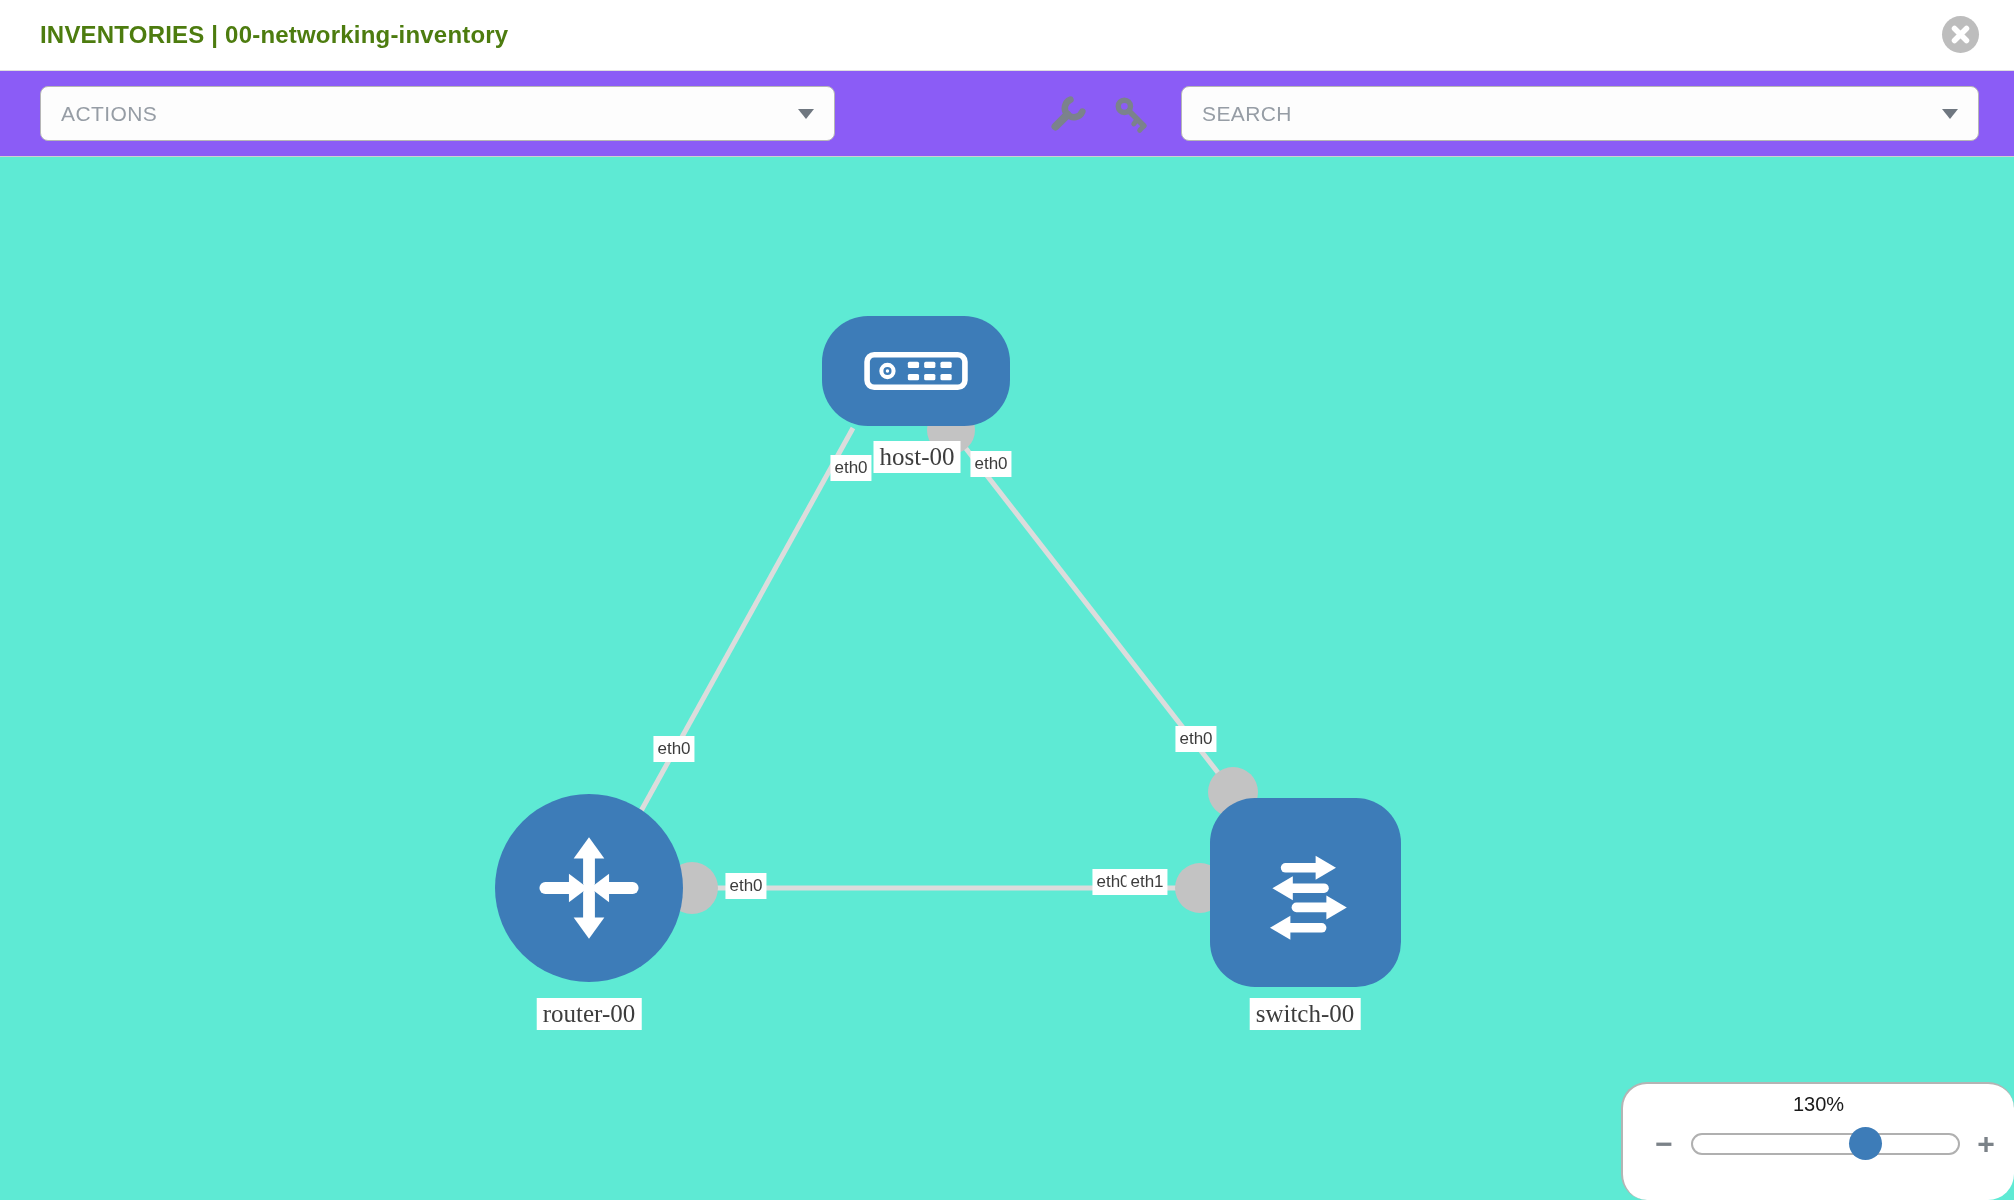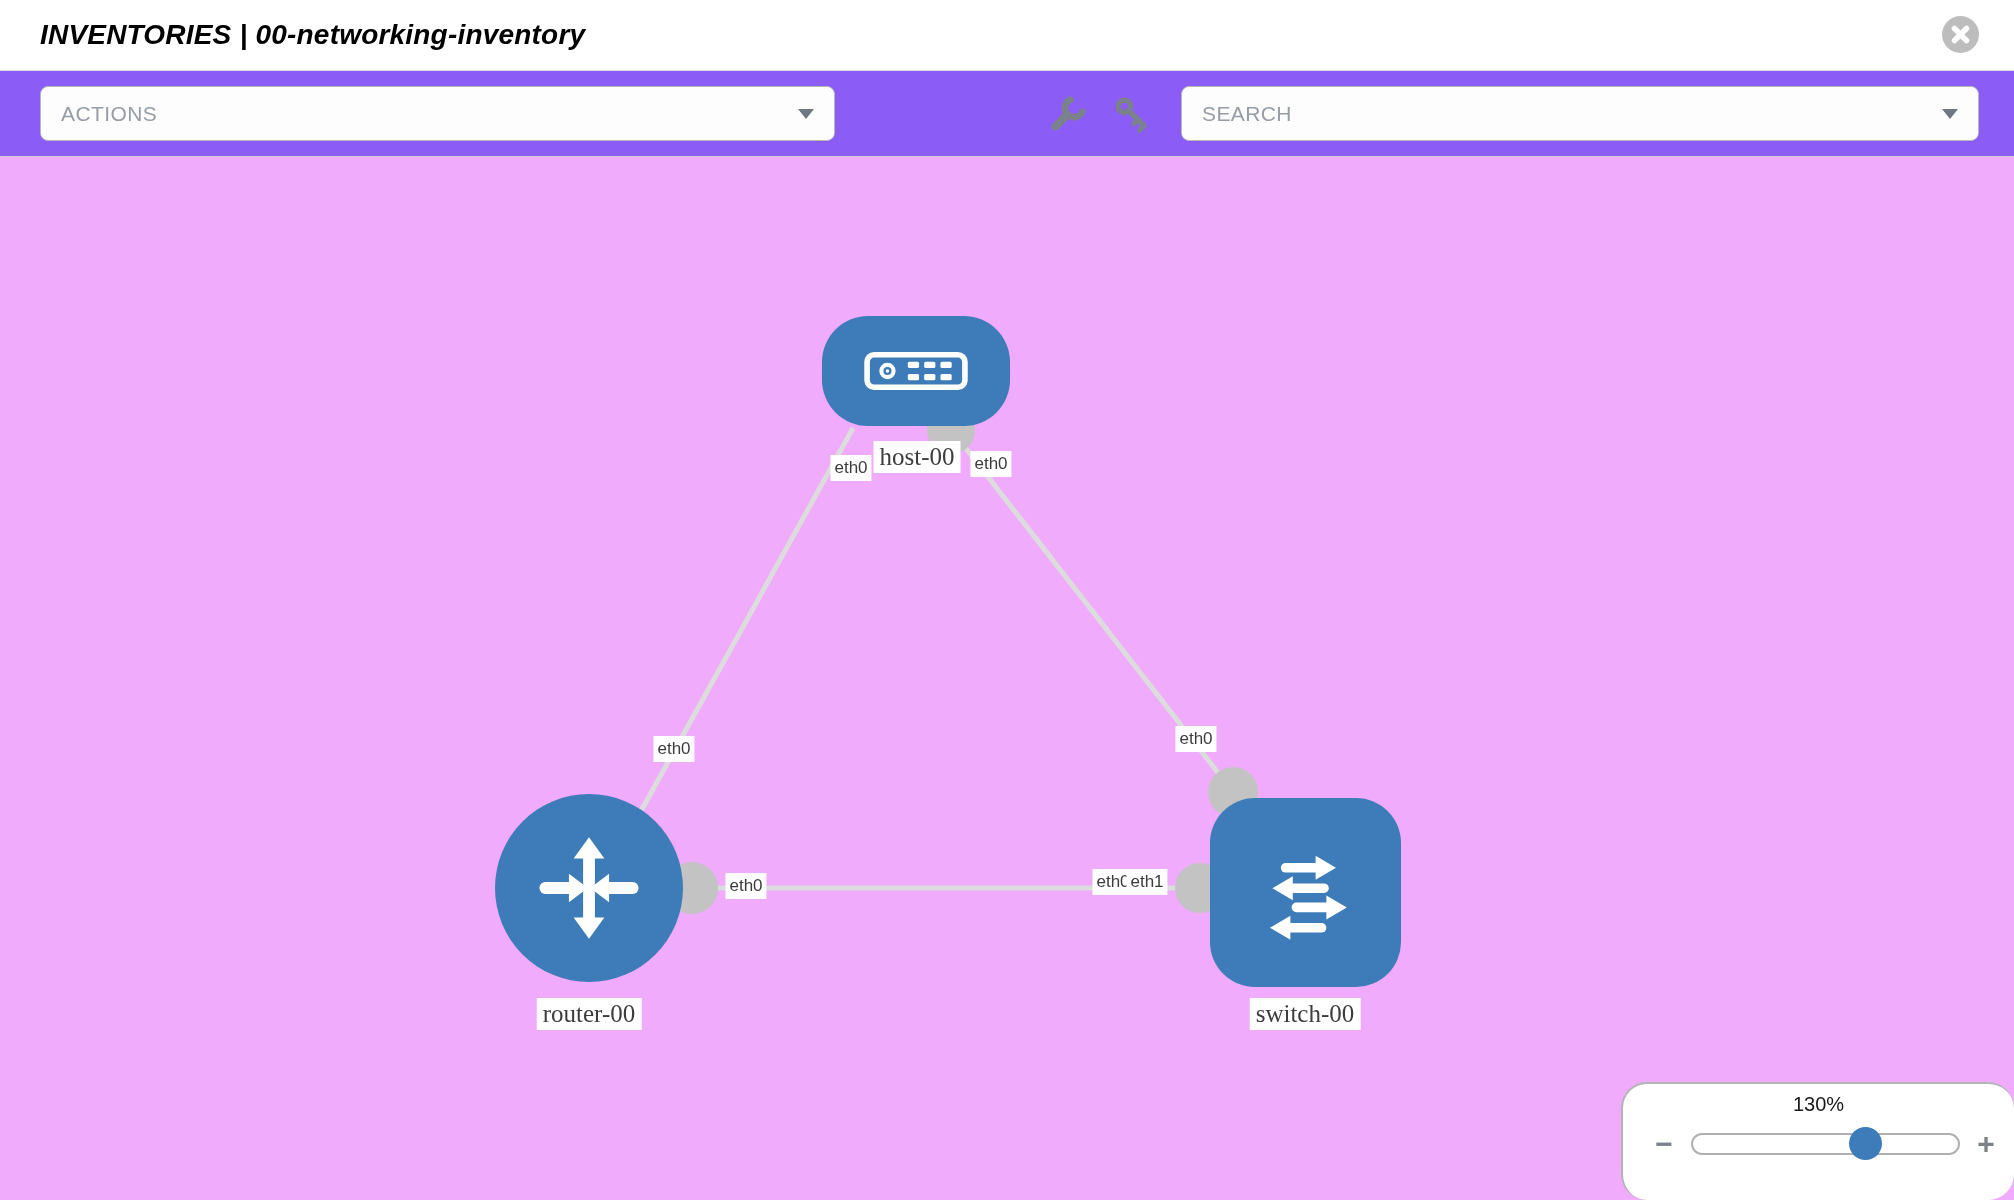--- a/index.html
+++ b/index.html
@@ -4,21 +4,21 @@
 <style>
   html,body{margin:0;padding:0;}
   body{
     width:2014px;height:1200px;overflow:hidden;background:#fff;
     font-family:"Liberation Sans", sans-serif;position:relative;
   }
   
   .header{height:70px;background:#fff;position:relative;}
   .page-title{
     position:absolute;left:40px;top:0;line-height:70px;
-    font-size:28px;font-weight:bold;color:#000000;letter-spacing:.2px;font-style:italic;
+    font-size:24px;font-weight:bold;color:#4d7c0f;letter-spacing:.2px;
   }
   .close-btn{
     position:absolute;left:1942px;top:16px;width:37px;height:37px;
     border-radius:50%;background:#bdbdbd;display:flex;align-items:center;
     justify-content:center;cursor:pointer;
   }
   
   .toolbar{
     height:85px;background:#8b5cf6;position:relative;
     border-top:1px solid #dedede;border-bottom:1px solid #cfcfcf;
@@ -36,21 +36,21 @@
   }
   .actions-select{left:40px;width:795px;}
   .search-select{left:1181px;width:798px;}
   .icon-btn{
     position:absolute;top:21px;width:44px;height:44px;display:flex;
     align-items:center;justify-content:center;cursor:pointer;
   }
   .wrench-btn{left:1046px;}
   .key-btn{left:1110px;}
   
-  .canvas{position:relative;height:1043px;background:#f0abfc;overflow:hidden;}
+  .canvas{position:relative;height:1043px;background:#5eead4;overflow:hidden;}
   svg.graph{position:absolute;left:0;top:0;}
   .link{stroke:#dcdcdc;stroke-width:5;}
   .port{fill:#c3c3c3;}
   .node{
     position:absolute;background:#3d7cb8;display:flex;align-items:center;
     justify-content:center;cursor:pointer;
   }
   .node-host{left:822px;top:159px;width:188px;height:110px;border-radius:46px;}
   .node-router{left:495px;top:637px;width:188px;height:188px;border-radius:50%;}
   .node-switch{left:1210px;top:641px;width:191px;height:189px;border-radius:45px;}

